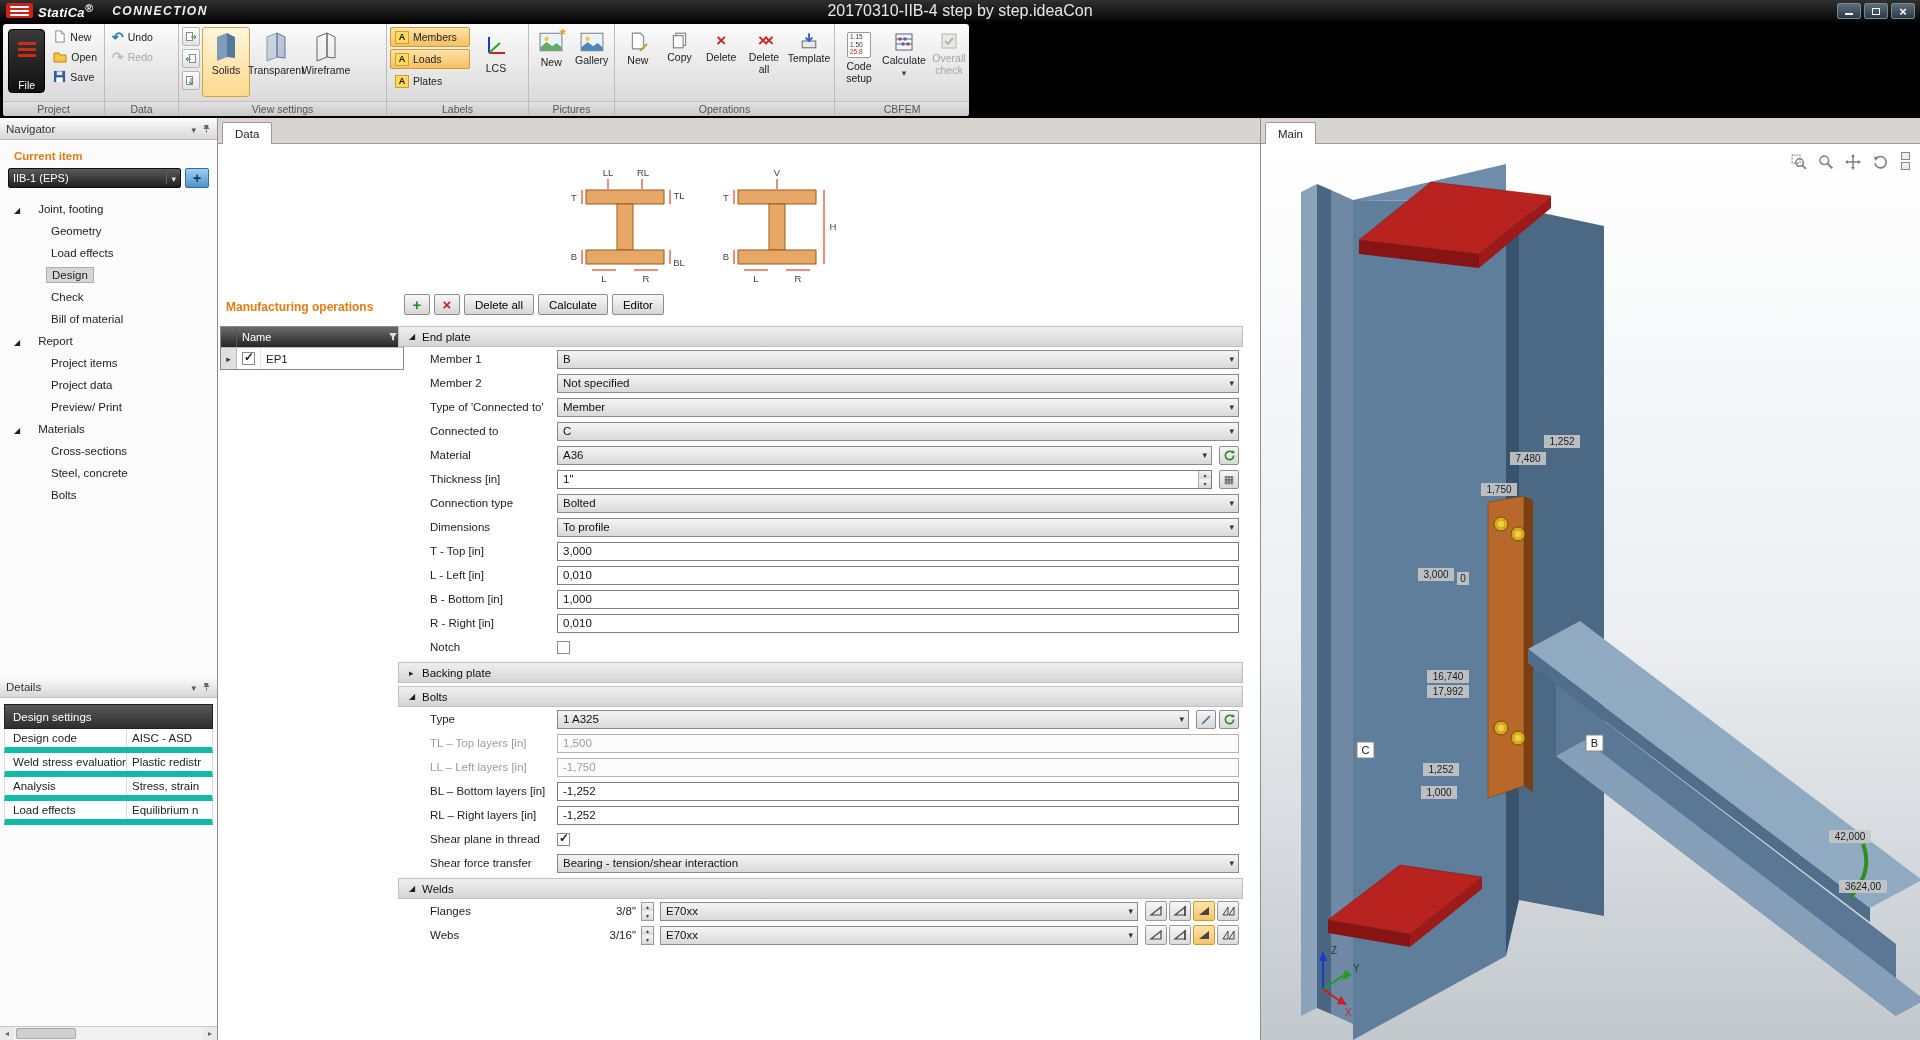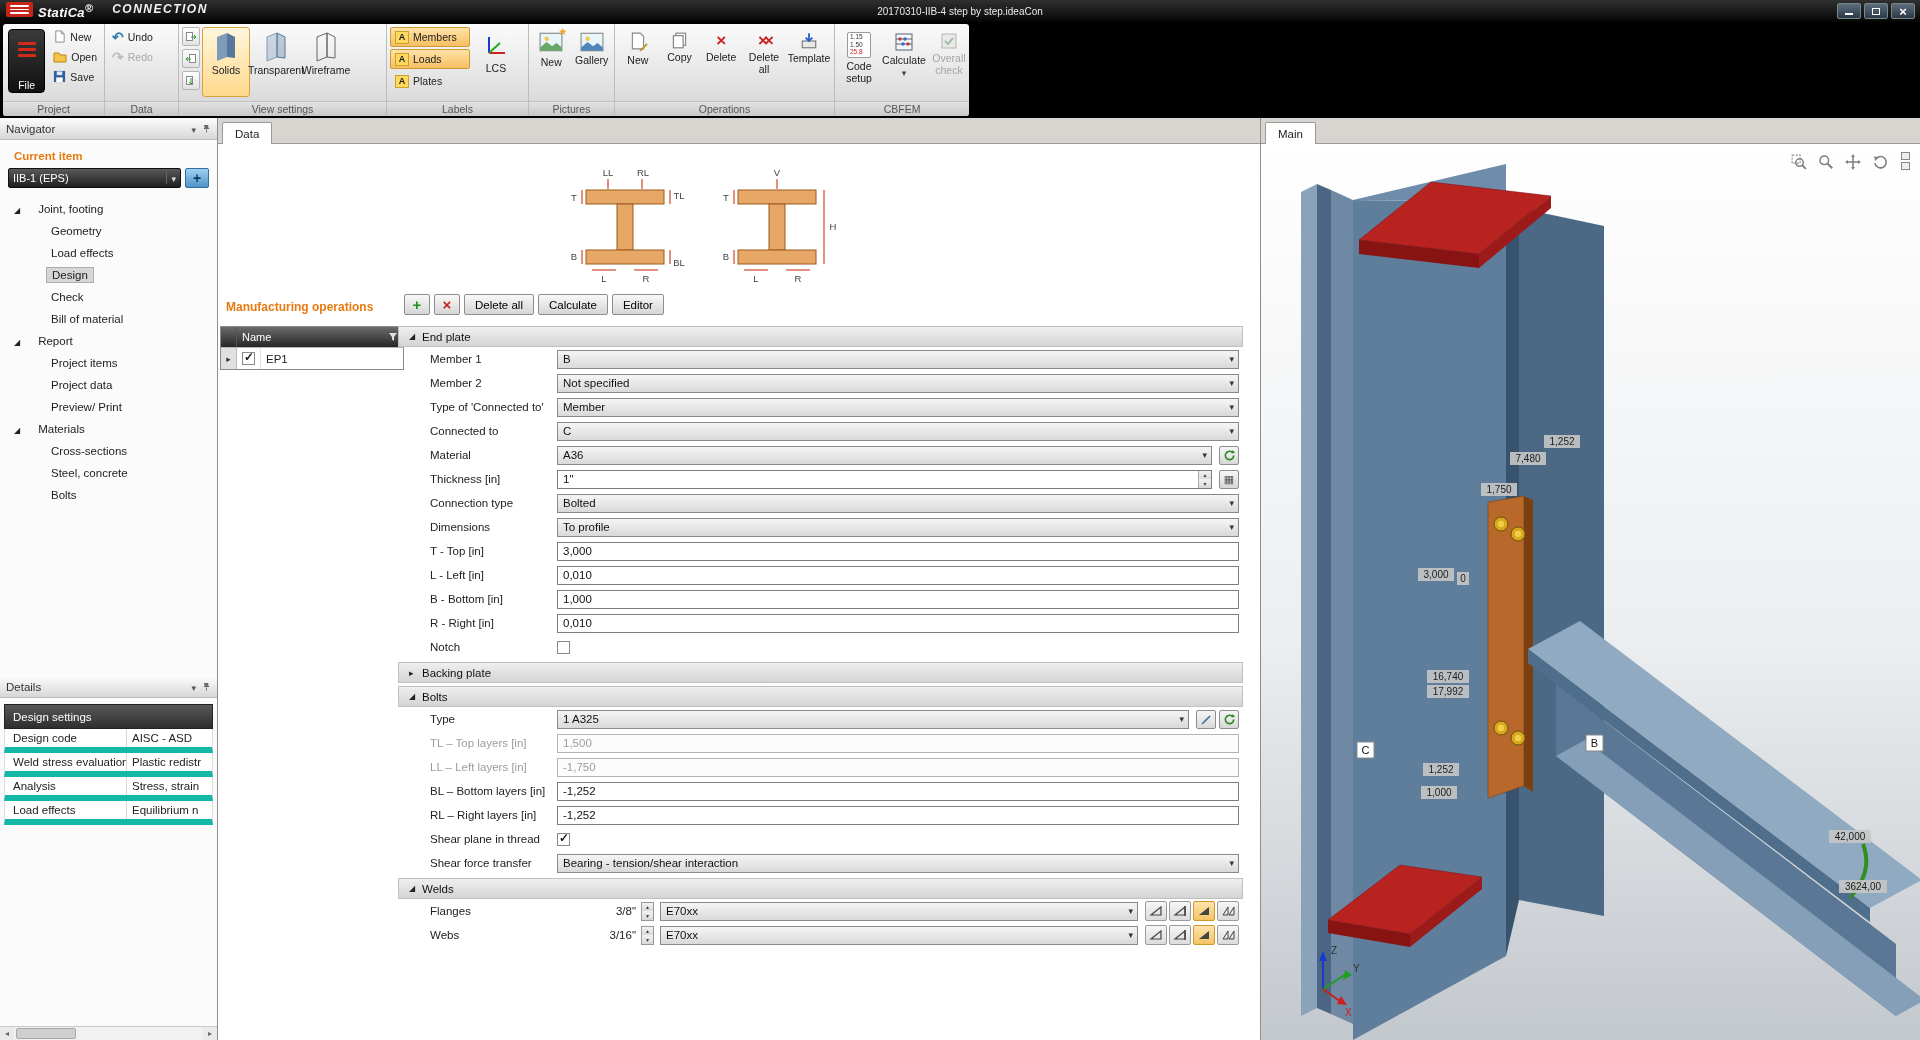--- a/index.html
+++ b/index.html
@@ -1,26 +1,26 @@
 <!DOCTYPE html>
 <html><head>
 <meta charset="utf-8">
 <style>
 *{margin:0;padding:0;box-sizing:border-box}
 html,body{width:1920px;height:1040px;overflow:hidden}
 body{font-family:"Liberation Sans",sans-serif;font-size:11.5px;color:#222;background:#000;position:relative}
 
 
 .titlebar{height:22px;background:linear-gradient(#303030,#050505);display:flex;align-items:center;color:#fff;position:relative}
-.logo{display:flex;align-items:flex-start;gap:5px;padding-left:6px;z-index:2}
+.logo{display:flex;align-items:center;gap:5px;padding-left:6px;z-index:2}
 .logo-mark{width:27px;height:15px;background:#c8241a;border-radius:2px;display:flex;flex-direction:column;justify-content:center;gap:2px;padding:3px 4px}
 .logo-mark i{display:block;height:2px;background:#fff;border-radius:1px}
 .logo-statica{font-weight:bold;font-style:italic;font-size:13px;letter-spacing:.3px}
 .logo-conn{font-weight:bold;font-style:italic;font-size:12px;letter-spacing:1.5px;margin-left:14px;color:#f2f2f2}
-.tb-title{position:absolute;left:0;right:0;text-align:center;font-size:10px;color:#e8e8e8}
+.tb-title{position:absolute;left:0;right:0;text-align:center;font-size:16px;color:#e8e8e8}
 .win-btns{margin-left:auto;display:flex;gap:3px;padding-right:5px;z-index:2}
 .win-btn{width:24px;height:16px;background:linear-gradient(#5e6d7c,#2b3947);border:1px solid #788;border-radius:2px;display:flex;align-items:center;justify-content:center;cursor:pointer;position:relative}
 .win-btn .bar{width:8px;height:2px;background:#fff;margin-top:6px}
 .win-btn .box{width:8px;height:7px;border:1.5px solid #fff}
 .win-btn .xx::before{content:"×";color:#fff;font-size:13px;font-weight:bold;line-height:1}
 
 
 .ribbon{height:96px;background:#000;padding:2px 0 0 3px}
 .ribbon-inner{height:92px;width:966px;background:linear-gradient(#fbfbfb,#e6e6e6 55%,#d4d4d4);border-radius:3px;display:flex;overflow:hidden}
 .rgroup{border-right:1px solid #bcbcbc;display:flex;flex-direction:column;flex:none}

